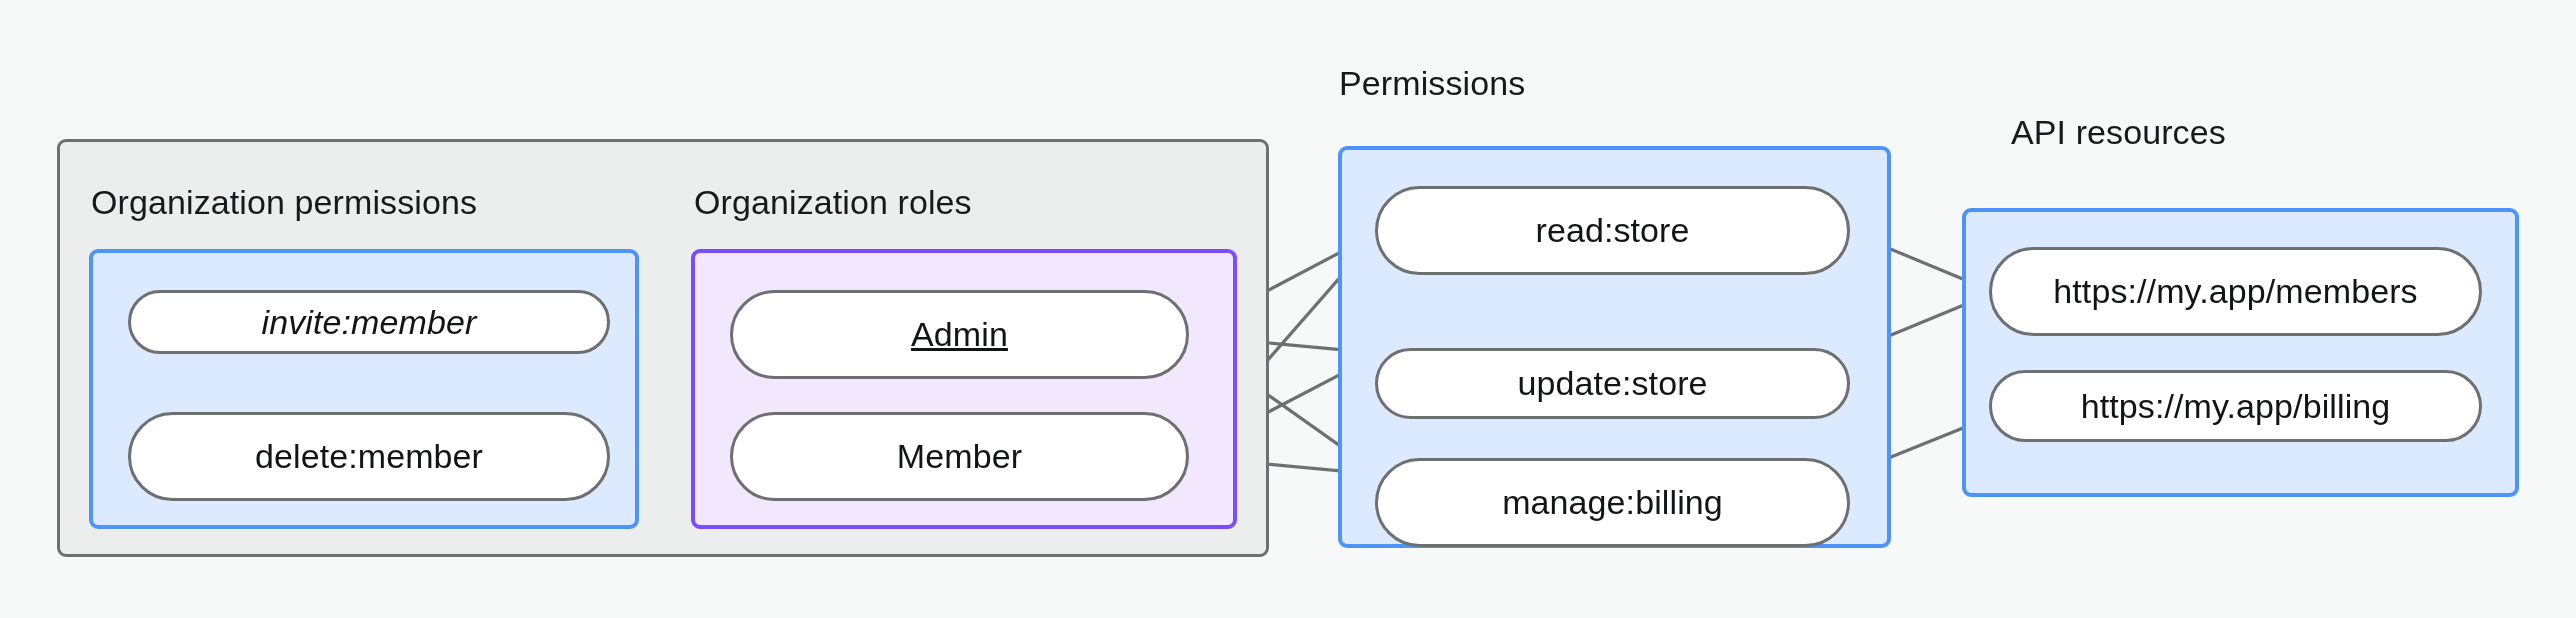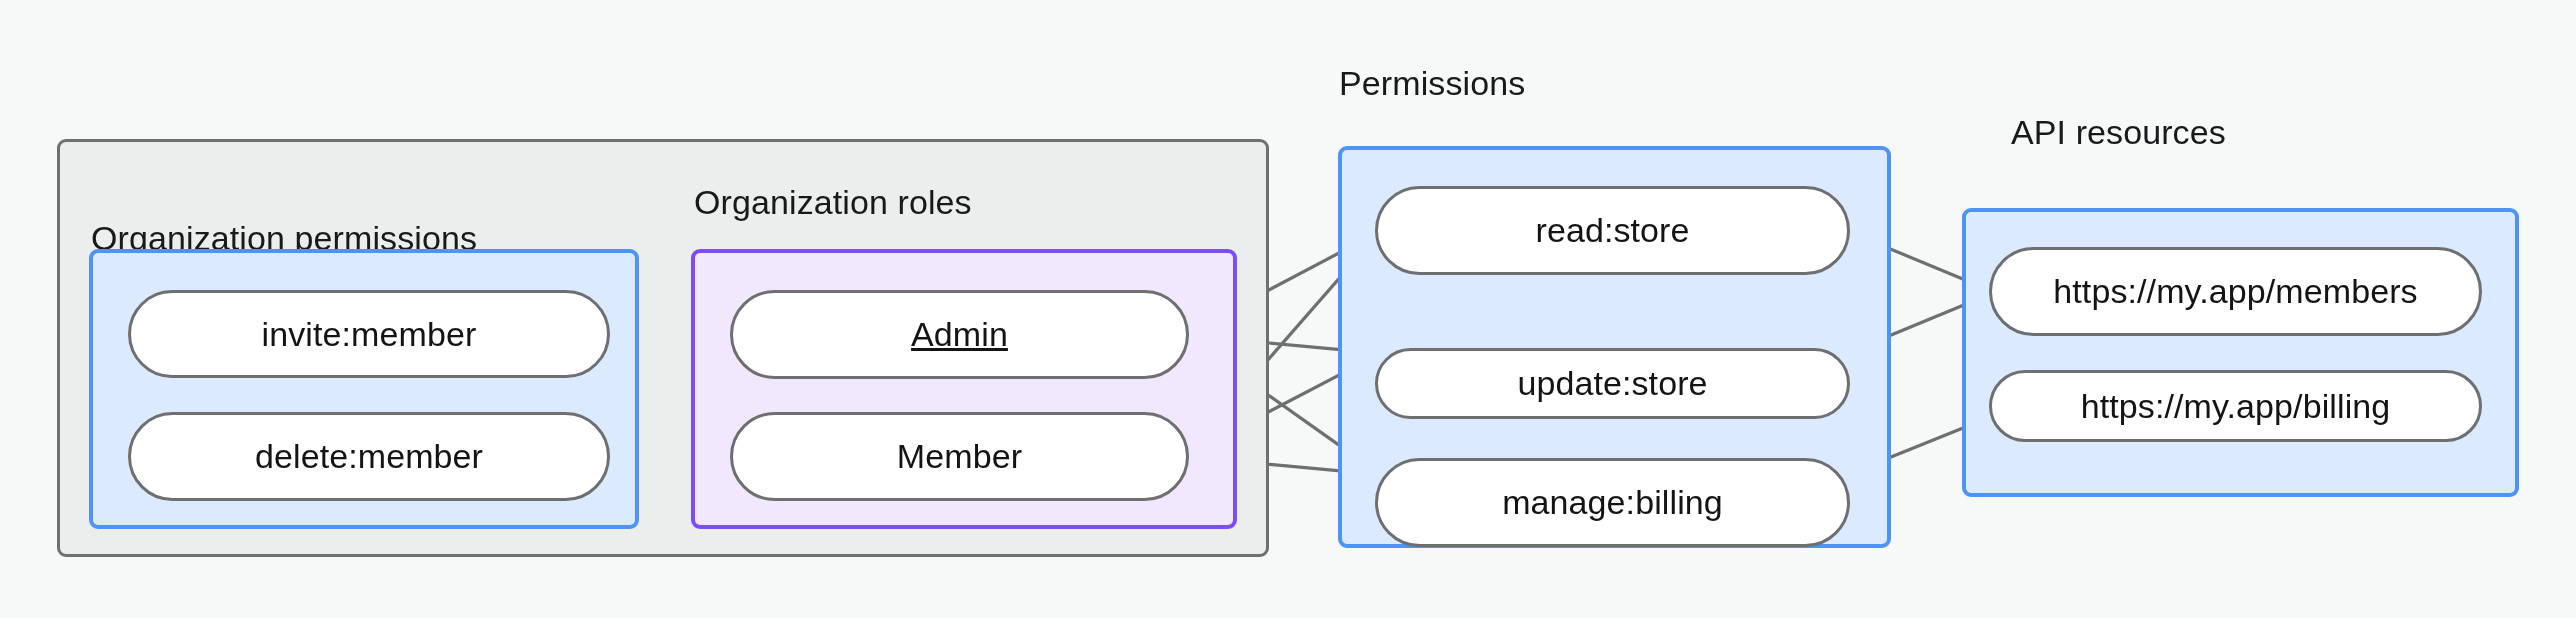--- a/index.html
+++ b/index.html
@@ -95,25 +95,25 @@
     <circle cx="1513" cy="253" r="11"></circle>
     <circle cx="1513" cy="387" r="11"></circle>
     <circle cx="1513" cy="520" r="11"></circle>
     <circle cx="2186" cy="320" r="11"></circle>
     <circle cx="2186" cy="455" r="11"></circle>
   </svg>
 
 
   <div class="box box-outer" style="left:57px;top:139px;width:1212px;height:418px;"></div>
 
-  <div class="sub-title" style="left:91px;top:183px;margin-top:36px;">Organization permissions</div>
+  <div class="sub-title" style="left:91px;top:183px;">Organization permissions</div>
 
   <div class="box box-blue" style="left:89px;top:249px;width:550px;height:280px;"></div>
 
-  <div class="pill" style="left:128px;top:290px;width:482px;height:88px;">invite:member</div>
+  <div class="pill" style="left:128px;top:290px;width:482px;height:64px;font-style:italic;">invite:member</div>
 
   <div class="pill" style="left:128px;top:412px;width:482px;height:89px;">delete:member</div>
 
   <div class="sub-title" style="left:694px;top:183px;">Organization roles</div>
 
   <div class="box box-purple" style="left:691px;top:249px;width:546px;height:280px;"></div>
 
   <div class="pill" style="left:730px;top:290px;width:459px;height:89px;text-decoration:underline;">Admin</div>
 
   <div class="pill" style="left:730px;top:412px;width:459px;height:89px;">Member</div>

